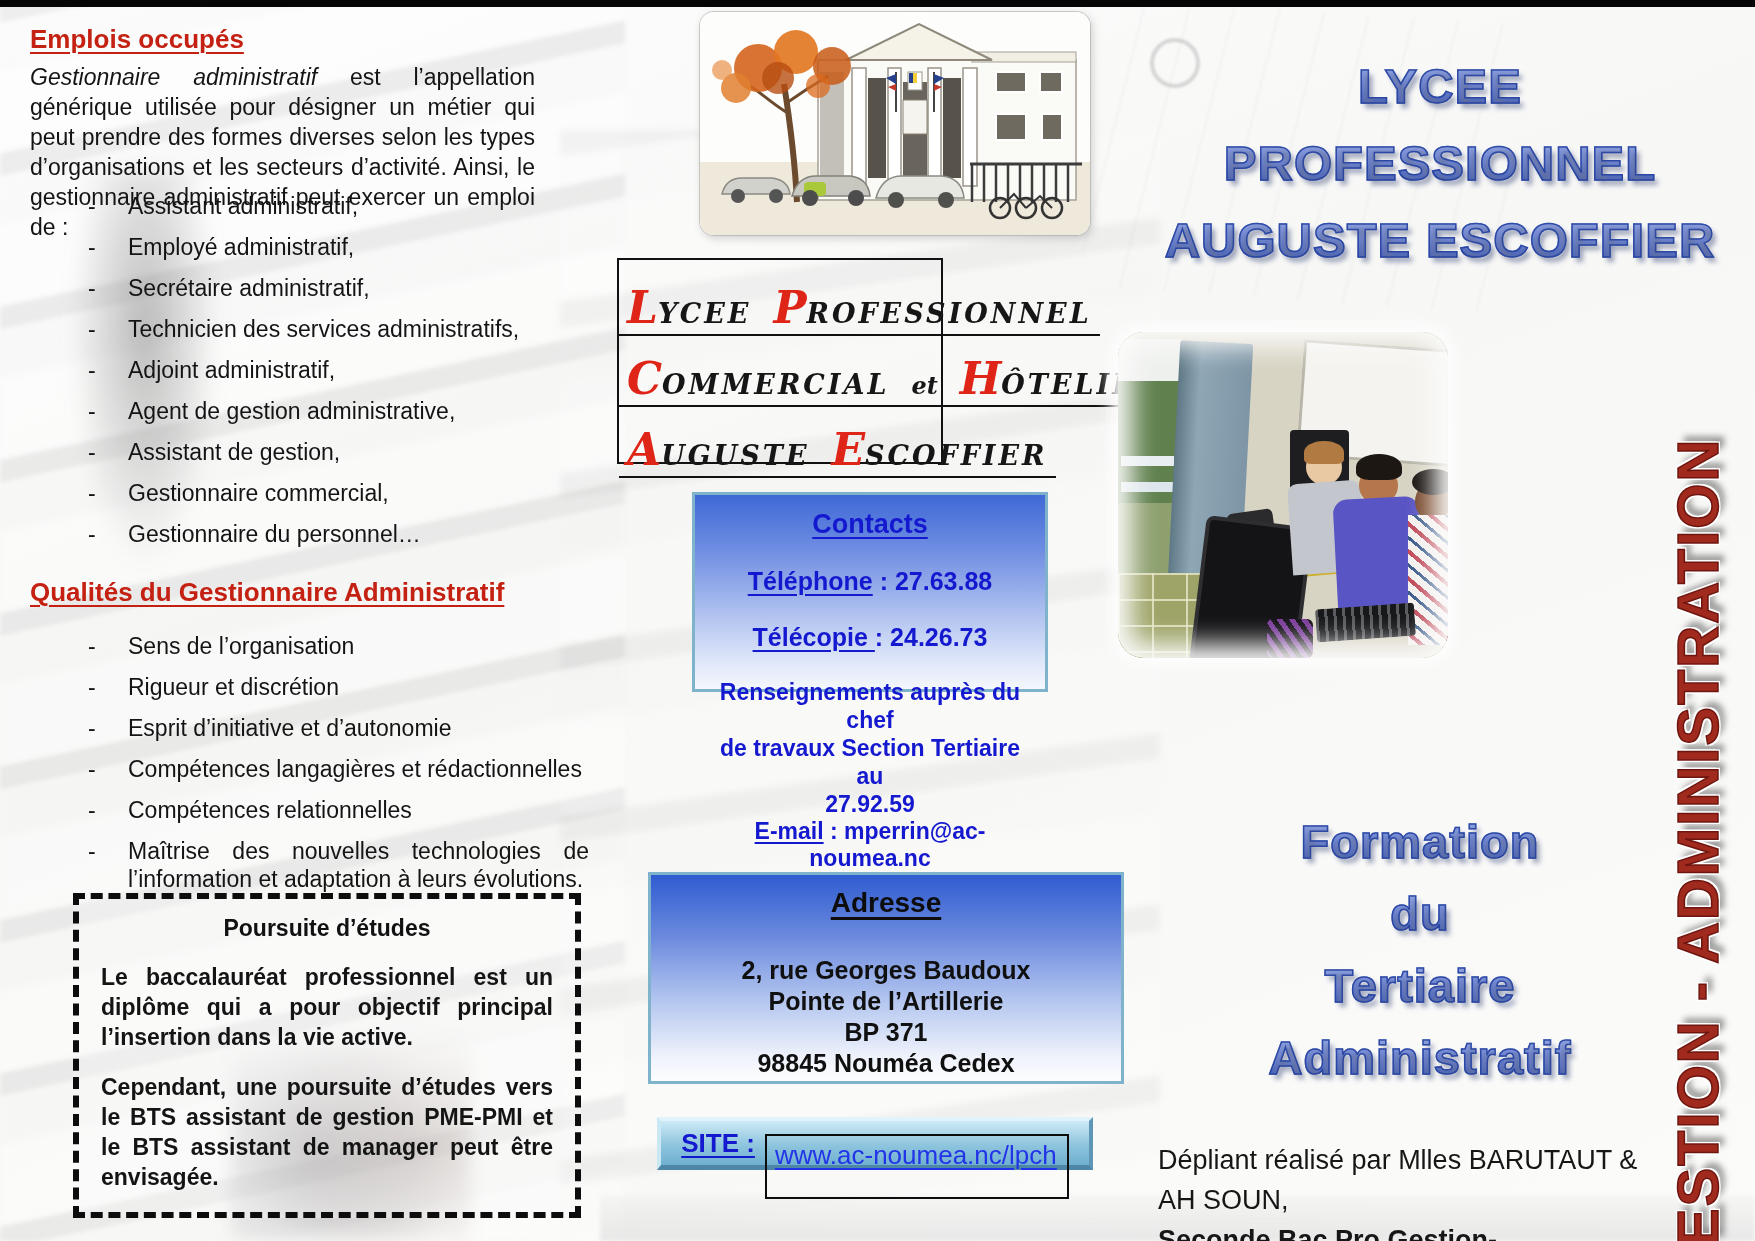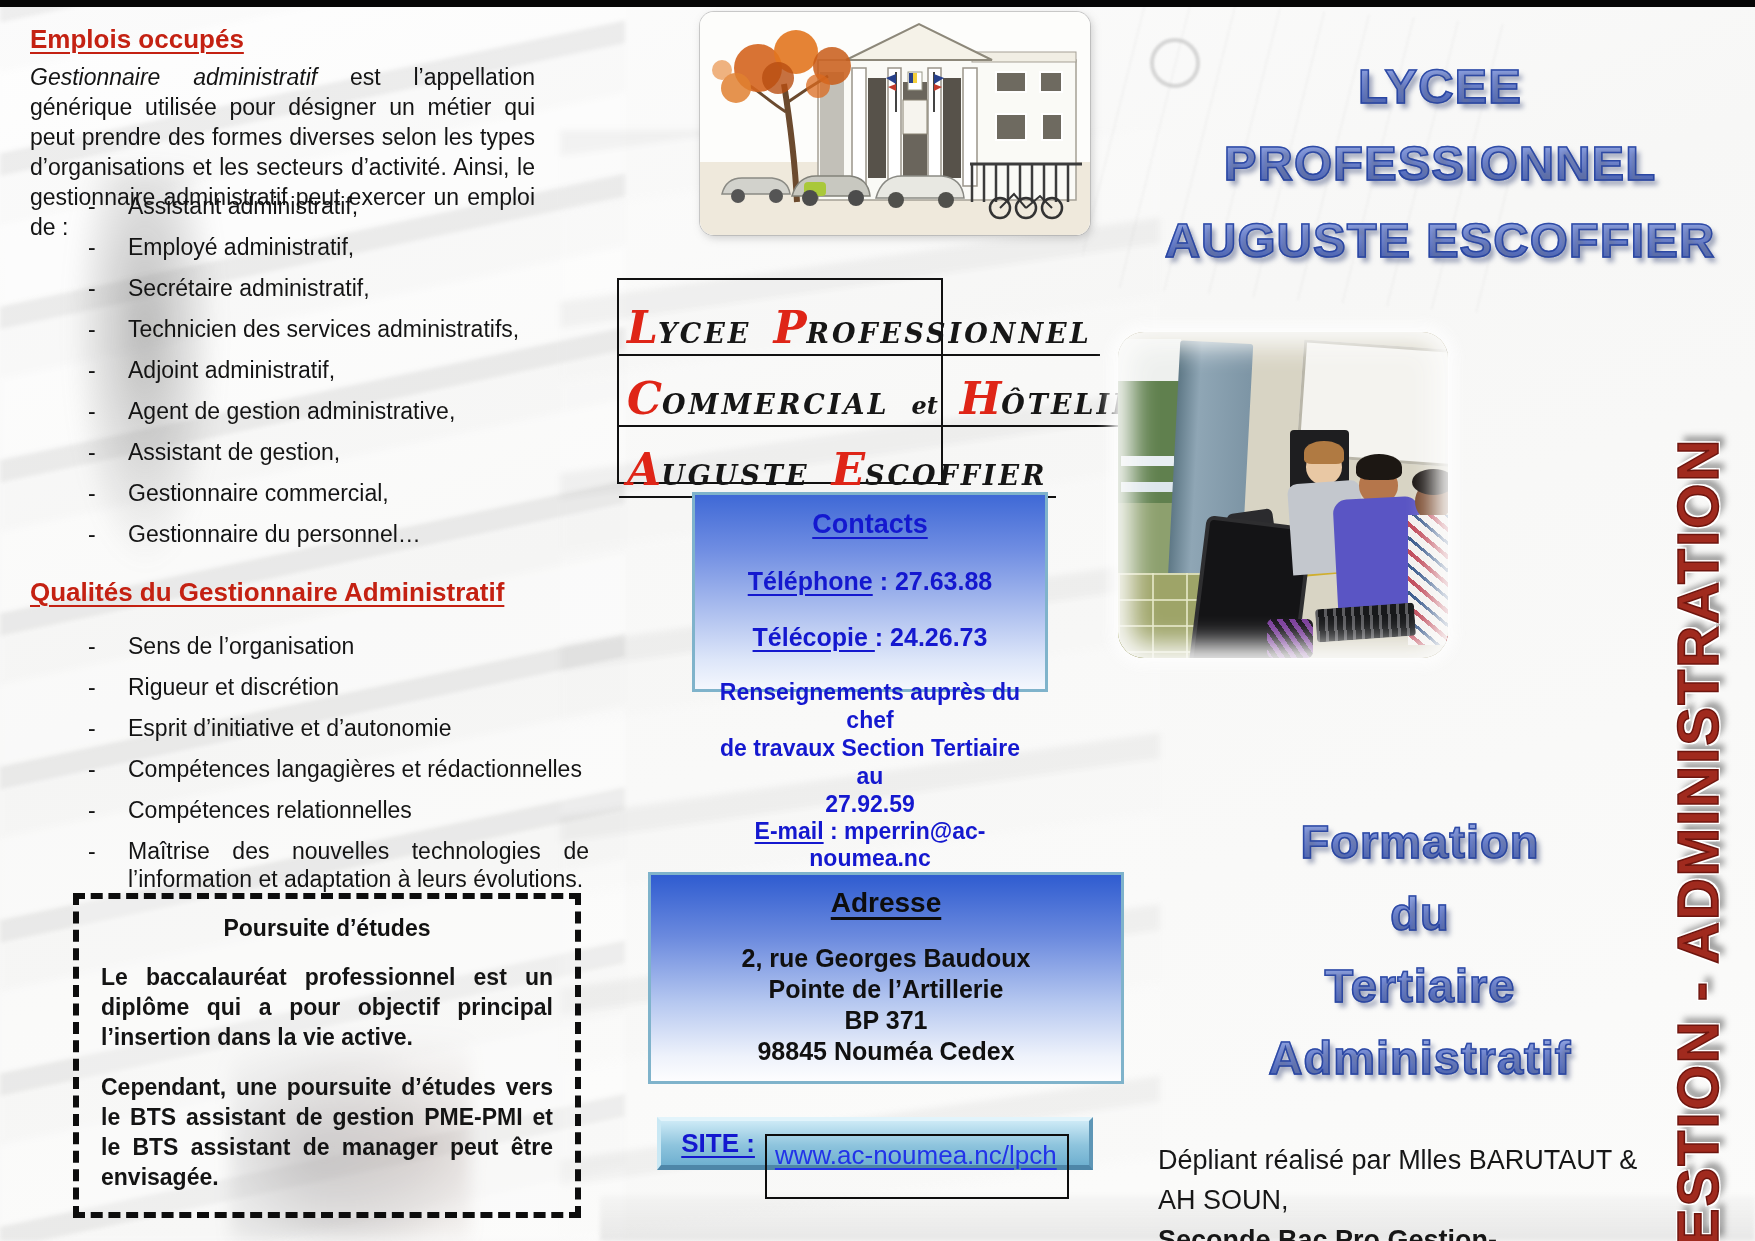--- a/index.html
+++ b/index.html
@@ -49,21 +49,21 @@
   #studies-box { left:73px; top:893px; width:452px; border:6px dashed #0d0d0d; padding:16px 22px 20px;
     background:rgba(250,250,250,.35); }
   #studies-box .box-title { text-align:center; font-weight:bold; font-size:23px; color:#111; }
   #studies-box p { margin:20px 0 0;font-weight:bold; }
 
   
   #sketch-wrap { left:700px; top:12px; width:390px; height:223px; border-radius:14px; overflow:hidden;
     background:#fefefe; box-shadow:0 0 0 1px rgba(160,160,160,.5), 2px 3px 8px rgba(120,120,120,.35); }
   #school-box { left:617px; top:258px; width:326px; height:206px; border:2px solid #111;
     background:rgba(255,255,255,.06); text-align:center; padding-top:22px; box-sizing:border-box;
-    font-family:"DejaVu Serif", serif; font-style:italic;margin-top:20px; }
+    font-family:"DejaVu Serif", serif; font-style:italic; }
   .lp-line { display:inline-block; border-bottom:2px solid #111; padding:0 8px 1px; margin-bottom:17px; white-space:nowrap; }
   .lp-word + .lp-word, .lp-mid { margin-left:22px; }
   .lp-word + .lp-mid + .lp-word { margin-left:22px; }
   .lp-cap { font-size:44px; font-weight:bold; color:#df2517; }
   .lp-rest { font-size:27px; font-weight:bold; color:#161616; letter-spacing:3px; }
   .lp-mid { font-size:24px; font-weight:bold; color:#161616; }
 
   .blue-box { box-sizing:border-box; border:3px solid #7fb3cb; color:#1418cf; font-weight:bold; }
   #contacts-box { left:692px; top:492px; width:356px; height:200px; padding:14px 18px 10px;
     background:linear-gradient(180deg,#3f69d6 0%, #6f8de2 28%, #a9bcee 58%, #dde6f9 85%, #f4f7fd 100%); }
@@ -71,21 +71,21 @@
   .contact-line { font-size:25px; margin-top:27px;text-align:center; }
   .contact-line .u { text-decoration:underline; text-underline-offset:4px; }
   #contacts-info { font-size:23px; line-height:28px; text-align:center; margin-top:26px; }
   #contacts-email { font-size:23px; text-align:center; margin-top:0px; }
   #contacts-email .u { text-decoration:underline; text-underline-offset:3px; }
 
   #address-box { left:648px; top:872px; width:476px; height:212px; padding:12px 16px;
     background:linear-gradient(180deg,#2f5cd0 0%, #6b8ade 30%, #b6c8f0 62%, #eef2fb 88%, #fdfdfe 100%);
     color:#101010; text-align:center; }
   #address-box .bx-title { font-size:28px; text-decoration:underline; text-decoration-thickness:3px; text-underline-offset:5px; color:#0d0d0d; }
-  #address-lines { margin-top:24px; font-size:25px; line-height:31px; }
+  #address-lines { margin-top:36px; font-size:25px; line-height:31px; }
 
   #site-bar { left:657px; top:1117px; width:436px; height:53px;
     background:linear-gradient(180deg,#cdeaf6 0%, #8ec4dd 55%, #6fb0d0 100%);
     border-top:4px solid #e2f4fb; border-left:4px solid #c9e8f4;
     border-right:4px solid #5e96b6; border-bottom:5px solid #4e86a8;
     box-sizing:border-box; display:flex; align-items:center; justify-content:center; }
   #site-label { font-size:26px; font-weight:bold; color:#1418cf; text-decoration:underline; text-underline-offset:4px; }
   #site-frame { border:2px solid #0d0d0d; margin-left:10px; padding:4px 10px 26px 8px; position:relative; top:23px;
     background:rgba(255,255,255,.0); }
   #site-url { font-size:26px; color:#2233e8; text-decoration:underline; text-underline-offset:4px; }

